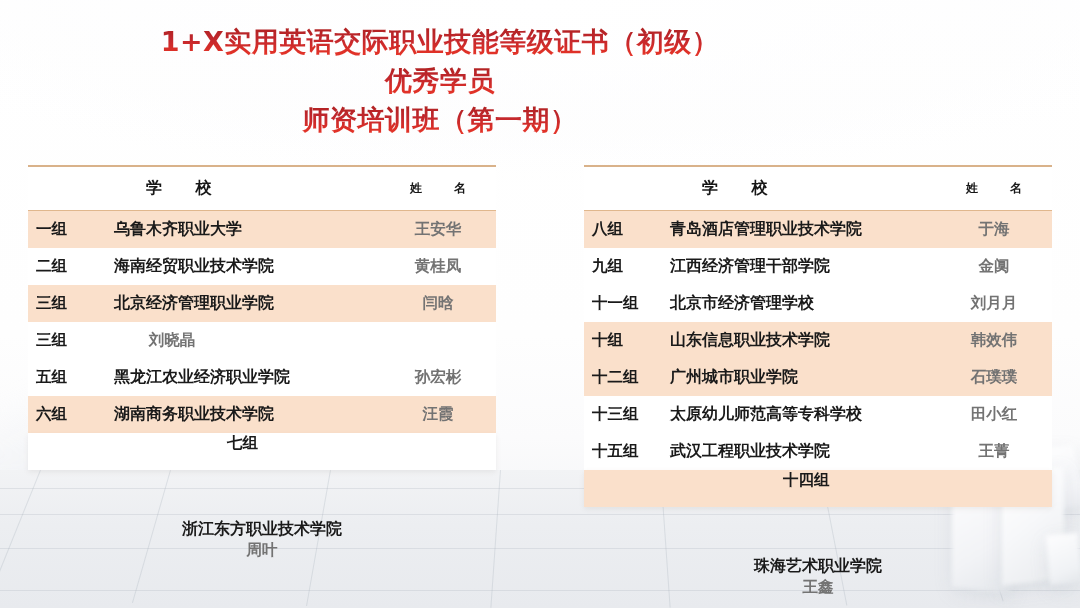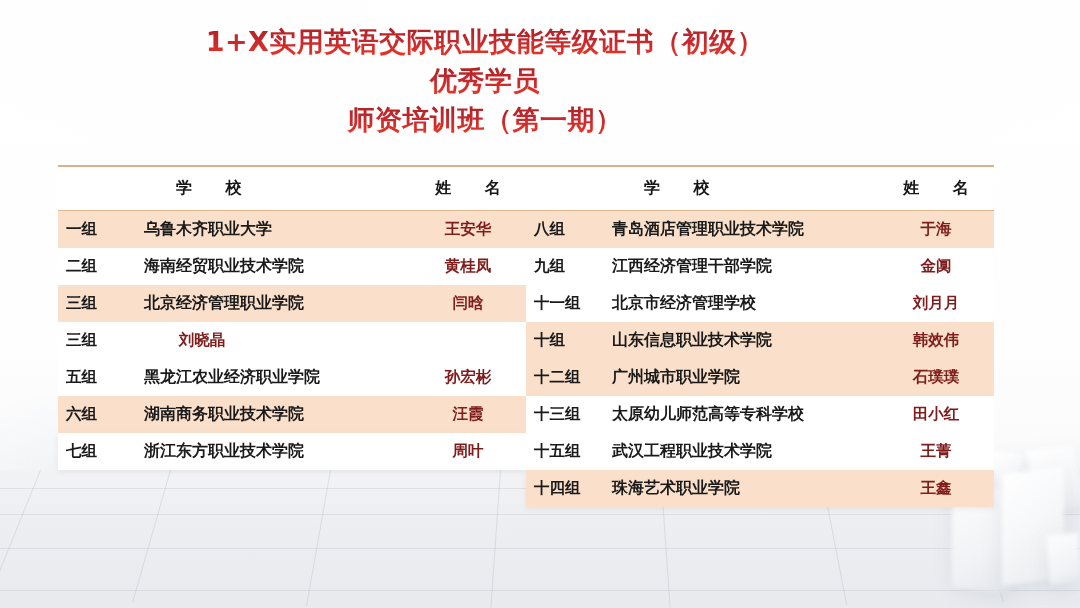--- a/index.html
+++ b/index.html
@@ -73,21 +73,20 @@
   .cube.c5 { left: 1048px; top: 534px; width: 32px; height: 50px;  transform: rotate(-5deg); border-radius: 2px; background: linear-gradient(160deg,#fdfdfe 0%, #f0f2f5 70%, #e3e6ea 100%); }
 
   
   .title-block {
     position: absolute;
     left: 0;
     top: 22px;
     width: 880px;
     text-align: center;
     z-index: 5;
-    padding-left: 45px;
   }
   .title-line {
     font-family: "DejaVu Sans", "Liberation Sans", sans-serif;
     font-weight: bold;
     font-size: 27px;
     line-height: 39px;
     letter-spacing: 0.5px;
     background: linear-gradient(180deg, #a81f1c 0%, #c0272d 42%, #e03127 78%, #e8403a 100%);
     -webkit-background-clip: text;
     background-clip: text;
@@ -96,22 +95,22 @@
     white-space: nowrap;
   }
 
   
   .tables {
     position: absolute;
     left: 0;
     top: 165px;
     width: 1080px;
     display: flex;
-    justify-content: flex-start;
-    padding: 0 58px;
+    justify-content: space-between;
+    padding: 0 28px;
     box-sizing: border-box;
     z-index: 4;
   }
   .tbl {
     width: 468px;
     border-top: 2px solid #d9b28a;
     box-sizing: border-box;
   }
   .thead {
     display: flex;
@@ -120,21 +119,21 @@
     background: #ffffff;
     border-bottom: 1px solid #e0b78d;
   }
   .row {
     display: flex;
     align-items: center;
     height: 37px;
   }
   .row.odd  { background: #fae0cb; }
   .row.even { background: #ffffff; }
-  .tbl .row:last-child { box-shadow: 0 2px 5px rgba(120,110,100,0.10); }
+  .tbl .row:last-child { box-shadow: 0 2px 5px rgba(120,110,100,0.10); flex-direction: column; }
 
   .c-group {
     width: 86px;
     flex: 0 0 86px;
     text-align: left;
     padding-left: 8px;
     box-sizing: border-box;
     font-size: 15.5px;
     font-weight: bold;
     color: #1a1a1a;
@@ -145,34 +144,34 @@
     font-weight: bold;
     color: #1a1a1a;
     text-align: left;
   }
   .c-name {
     width: 116px;
     flex: 0 0 116px;
     text-align: center;
     font-size: 15.5px;
     font-weight: bold;
-    color: #7f1d1d;
+    color: #737373;
   }
 
   .thead .c-group { font-weight: bold; }
   .thead .c-school {
     font-size: 16px;
     font-weight: bold;
     color: #171717;
     letter-spacing: 14px;
     text-indent: 14px;
     padding-left: 18px;
   }
   .thead .c-name {
-    font-size: 16px;
+    font-size: 12px;
     font-weight: bold;
     color: #171717;
     letter-spacing: 14px;
     text-indent: 14px;
   }
 </style>
 </head>
 <body>
 
 <div class="slide">

